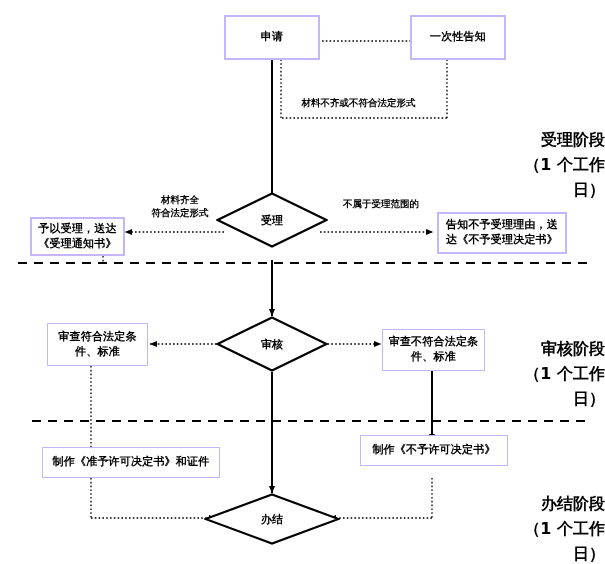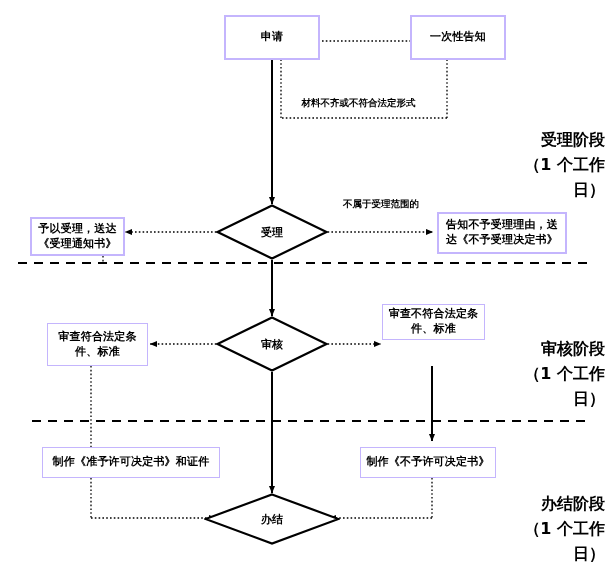--- a/index.html
+++ b/index.html
@@ -143,27 +143,29 @@
   <div class="node-box" style="left:224px; top:15px; width:96px; height:45px;">
     <span>申请</span>
   </div>
 
   <div class="node-box" style="left:410px; top:15px; width:96px; height:45px;">
     <span>一次性告知</span>
   </div>
 
   <div class="edge-label" style="left:286px; top:97px; width:145px;">材料不齐或不符合法定形式</div>
 
-  <div class="diamond-wrap" style="left:216px; top:204px; width:112px; height:56px;">
+  <div class="diamond-wrap" style="left:216px; top:192px; width:112px; height:56px;">
     <svg width="112" height="56" viewBox="0 0 112 56" xmlns="http://www.w3.org/2000/svg">
       <polygon points="56,1.5 110.5,28 56,54.5 1.5,28" fill="#ffffff" stroke="#000000" stroke-width="2.2"></polygon>
     </svg>
     <div class="diamond-label">受理</div>
   </div>
 
+  <div class="edge-label" style="left:139px; top:194px; width:82px;">材料齐全
+符合法定形式</div>
 
   <div class="edge-label" style="left:331px; top:198px; width:100px;font-family:Liberation Serif, serif;">不属于受理范围的</div>
 
   <div class="node-box" style="left:30px; top:217px; width:95px; height:39px;">
     <span>予以受理，送达
 《受理通知书》</span>
   </div>
 
   <div class="node-box" style="left:437px; top:212px; width:130px; height:42px;">
     <span>告知不予受理理由，送
@@ -177,32 +179,32 @@
       <polygon points="56,1.5 110.5,28 56,54.5 1.5,28" fill="#ffffff" stroke="#000000" stroke-width="2.2"></polygon>
     </svg>
     <div class="diamond-label">审核</div>
   </div>
 
   <div class="node-box thin" style="left:47px; top:323px; width:101px; height:43px;">
     <span>审查符合法定条
 件、标准</span>
   </div>
 
-  <div class="node-box thin" style="left:382px; top:304px; width:103px; height:36px;">
+  <div class="node-box thin" style="left:382px; top:329px; width:103px; height:42px;">
     <span>审查不符合法定条
 件、标准</span>
   </div>
 
   <div class="stage-caption" style="left:497px; top:337px; width:108px;"><span>审核阶段</span><br><span>（1 个工作日）</span></div>
 
   <div class="node-box thin" style="left:14px; top:447px; width:178px; height:31px;margin-left:28px;">
     <span>制作《准予许可决定书》和证件</span>
   </div>
 
-  <div class="node-box thin" style="left:360px; top:447px; width:136px; height:31px;text-align:right;">
+  <div class="node-box thin" style="left:360px; top:435px; width:148px; height:31px;text-align:right;">
     <span>制作《不予许可决定书》</span>
   </div>
 
   <div class="diamond-wrap" style="left:204px; top:493px; width:136px; height:52px;">
     <svg width="136" height="52" viewBox="0 0 136 52" xmlns="http://www.w3.org/2000/svg">
       <polygon points="68,1.5 134.5,26 68,50.5 1.5,26" fill="#ffffff" stroke="#000000" stroke-width="2.2"></polygon>
     </svg>
     <div class="diamond-label">办结</div>
   </div>
 

